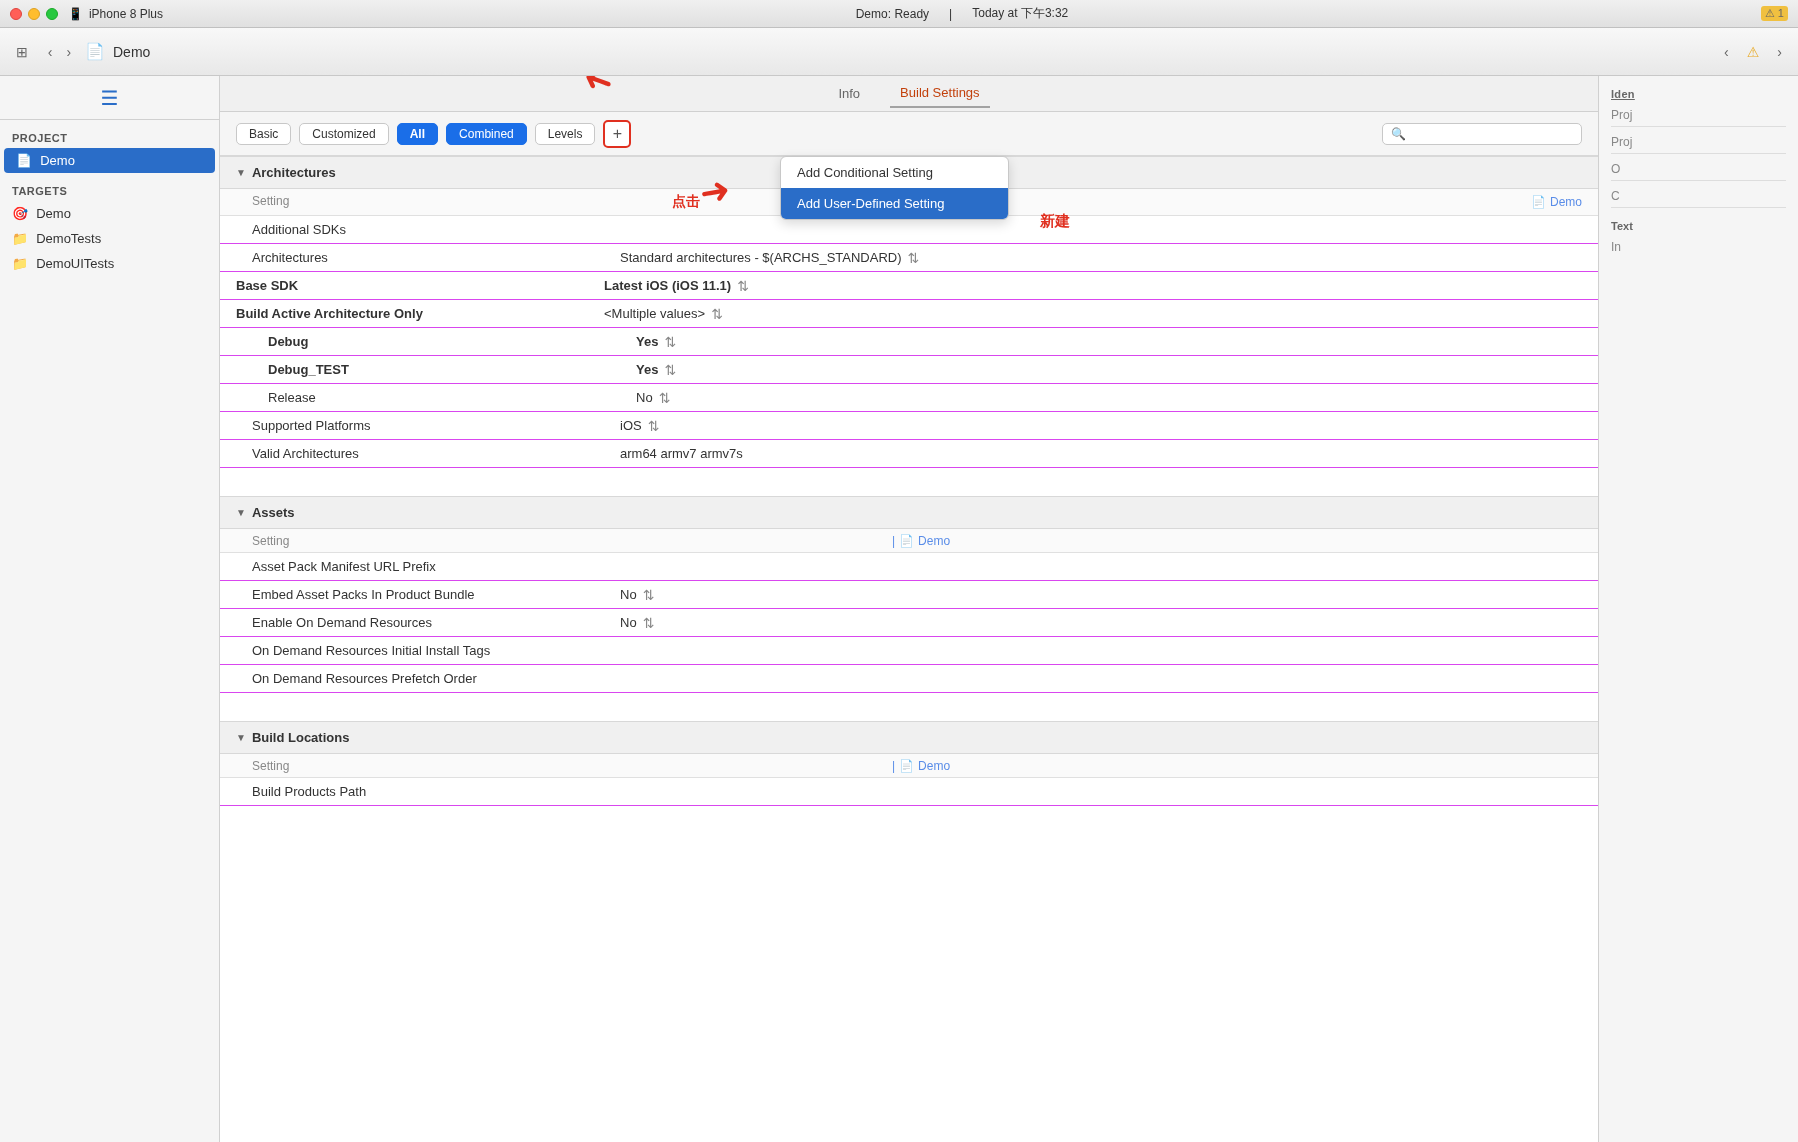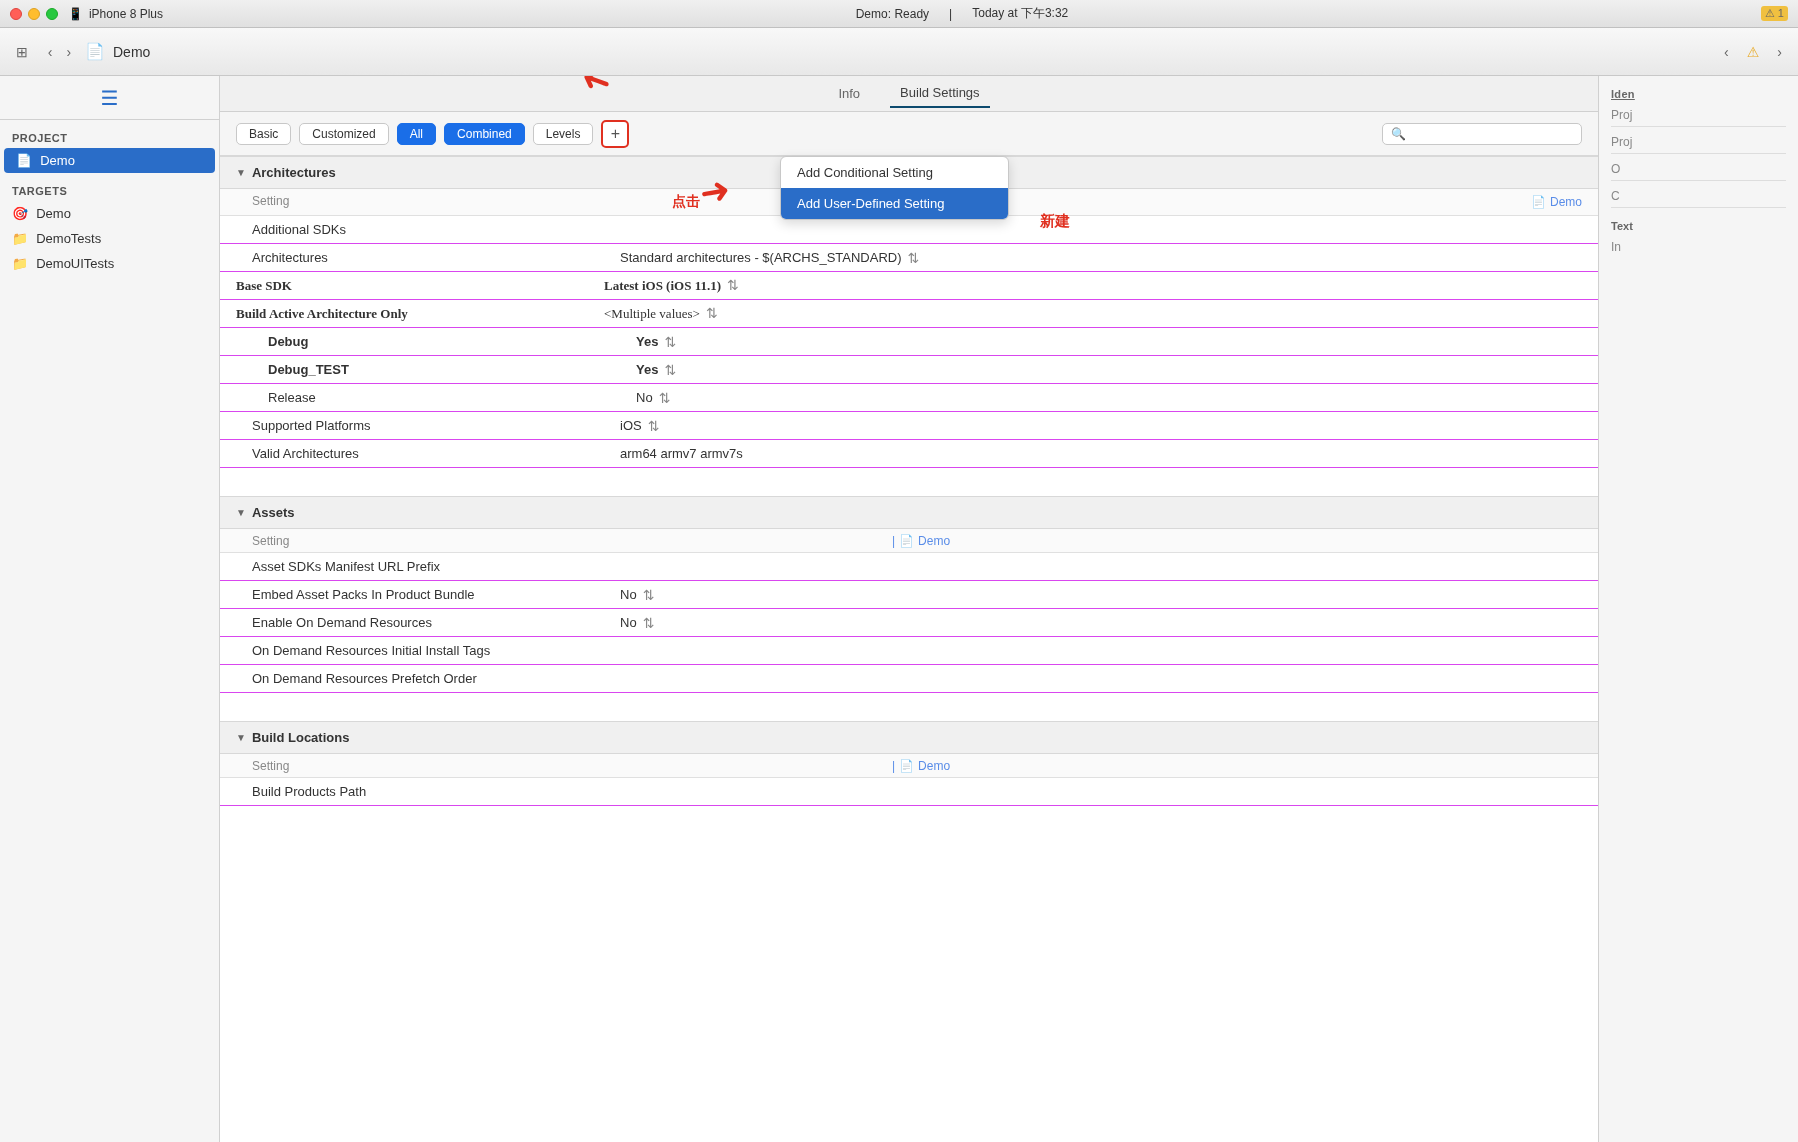--- a/index.html
+++ b/index.html
@@ -33,47 +33,47 @@
     .sidebar-item { display: flex; align-items: center; gap: 8px; padding: 5px 12px; cursor: pointer; font-size: 13px; color: #333; }
     .sidebar-item.selected { background: #2a6dc8; color: white; border-radius: 4px; margin: 0 4px; }
     .sidebar-item-label { font-size: 13px; }
 
     
     .editor-main { flex: 1; display: flex; flex-direction: column; overflow: hidden; background: white; }
 
     
     .tab-bar { height: 36px; background: #f0f0f0; border-bottom: 1px solid #d0d0d0; display: flex; align-items: center; justify-content: center; gap: 20px; padding: 0 20px; }
     .tab-item { font-size: 13px; color: #666; cursor: pointer; padding: 6px 10px; }
-    .tab-item.active { color: #404040; font-weight: 500; border-bottom: 2px solid #0c4a6e; }
+    .tab-item.active { color: #c2410c; font-weight: 500; border-bottom: 2px solid #a3a3a3; }
 
     
     .filter-bar { height: 44px; background: #f5f5f5; border-bottom: 1px solid #d8d8d8; display: flex; align-items: center; padding: 0 16px; gap: 8px; position: relative; }
     .filter-btn { background: none; border: 1px solid #c8c8c8; border-radius: 5px; padding: 3px 12px; font-size: 12px; color: #333; cursor: pointer; background: white; }
-    .filter-btn.active { background: #1a6ee8; color: white; border-color: #1a6ee8; }
+    .filter-btn.active { background: #1a6ee8; color: white; border-color: #1a6ee8; font-weight: bold; }
     .filter-btn.combined-active { background: #1a6ee8; color: white; border-color: #1a6ee8; font-weight: 500; }
     .filter-plus-btn { width: 28px; height: 28px; border: 2px solid #e03020; border-radius: 5px; background: white; color: #555; font-size: 16px; cursor: pointer; display: flex; align-items: center; justify-content: center; font-weight: 300; position: relative; }
     .search-box { margin-left: auto; display: flex; align-items: center; border: 1px solid #c8c8c8; border-radius: 5px; background: white; padding: 3px 8px; gap: 4px; width: 200px; }
     .search-input { border: none; outline: none; font-size: 12px; width: 100%; color: #333; }
 
     
     .dropdown-menu { position: absolute; top: 46px; left: 820px; background: white; border: 1px solid #c8c8c8; border-radius: 6px; box-shadow: 0 4px 12px rgba(0,0,0,0.15); z-index: 100; width: 229px; overflow: hidden; }
     .dropdown-item { padding: 8px 16px; font-size: 13px; color: #333; cursor: pointer; }
     .dropdown-item.highlighted { background: #2a6dc8; color: white; }
 
     
     .settings-area { flex: 1; overflow-y: auto; }
     .settings-section { margin-bottom: 8px; }
     .section-header { display: flex; align-items: center; gap: 6px; padding: 8px 16px; background: #f0f0f0; border-bottom: 1px solid #d8d8d8; border-top: 1px solid #d8d8d8; font-weight: 700; font-size: 13px; color: #333; }
     .section-triangle { font-size: 10px; color: #666; }
     .settings-header-row { display: flex; padding: 4px 16px; border-bottom: 1px solid #e0e0e0; background: #fafafa; }
     .settings-header-cell { font-size: 12px; color: #888; }
     .col-setting { flex: 0 0 400px; }
     .col-value { flex: 1; display: flex; align-items: center; gap: 8px; }
     .settings-row { display: flex; align-items: center; padding: 5px 16px 5px 32px; border-bottom: 1px solid #d946ef; min-height: 28px; }
-    .settings-row.bold-row { padding-left: 16px; font-family: Liberation Serif, serif; }
+    .settings-row.bold-row { padding-left: 16px; }
     .settings-row.sub-row { padding-left: 48px; }
     .setting-name { flex: 0 0 368px; font-size: 13px; color: #333; }
     .setting-name.bold { font-weight: 700; }
     .setting-value { flex: 1; font-size: 13px; color: #333; display: flex; align-items: center; gap: 6px; }
     .stepper { font-size: 14px; color: #888; cursor: pointer; }
     .section-sep { height: 20px; }
 
     
     .right-panel { width: 200px; background: #f5f5f5; border-left: 1px solid #d0d0d0; display: flex; flex-direction: column; padding: 12px; }
 
@@ -264,21 +264,21 @@
             <div class="col-setting">
               <span class="settings-header-cell">Setting</span>
             </div>
             <div class="col-value" style="padding-left: 240px; display:flex; align-items:center; gap:4px; font-size:12px; color:#5a8de8;">
               <span>|</span>
               <span>📄</span>
               <span>Demo</span>
             </div>
           </div>
           <div class="settings-row">
-            <div class="setting-name">Asset SDKs Manifest URL Prefix</div>
+            <div class="setting-name">Asset Pack Manifest URL Prefix</div>
             <div class="setting-value"></div>
           </div>
           <div class="settings-row">
             <div class="setting-name">Embed Asset Packs In Product Bundle</div>
             <div class="setting-value">No <span class="stepper">⇅</span></div>
           </div>
           <div class="settings-row">
             <div class="setting-name">Enable On Demand Resources</div>
             <div class="setting-value">No <span class="stepper">⇅</span></div>
           </div>

